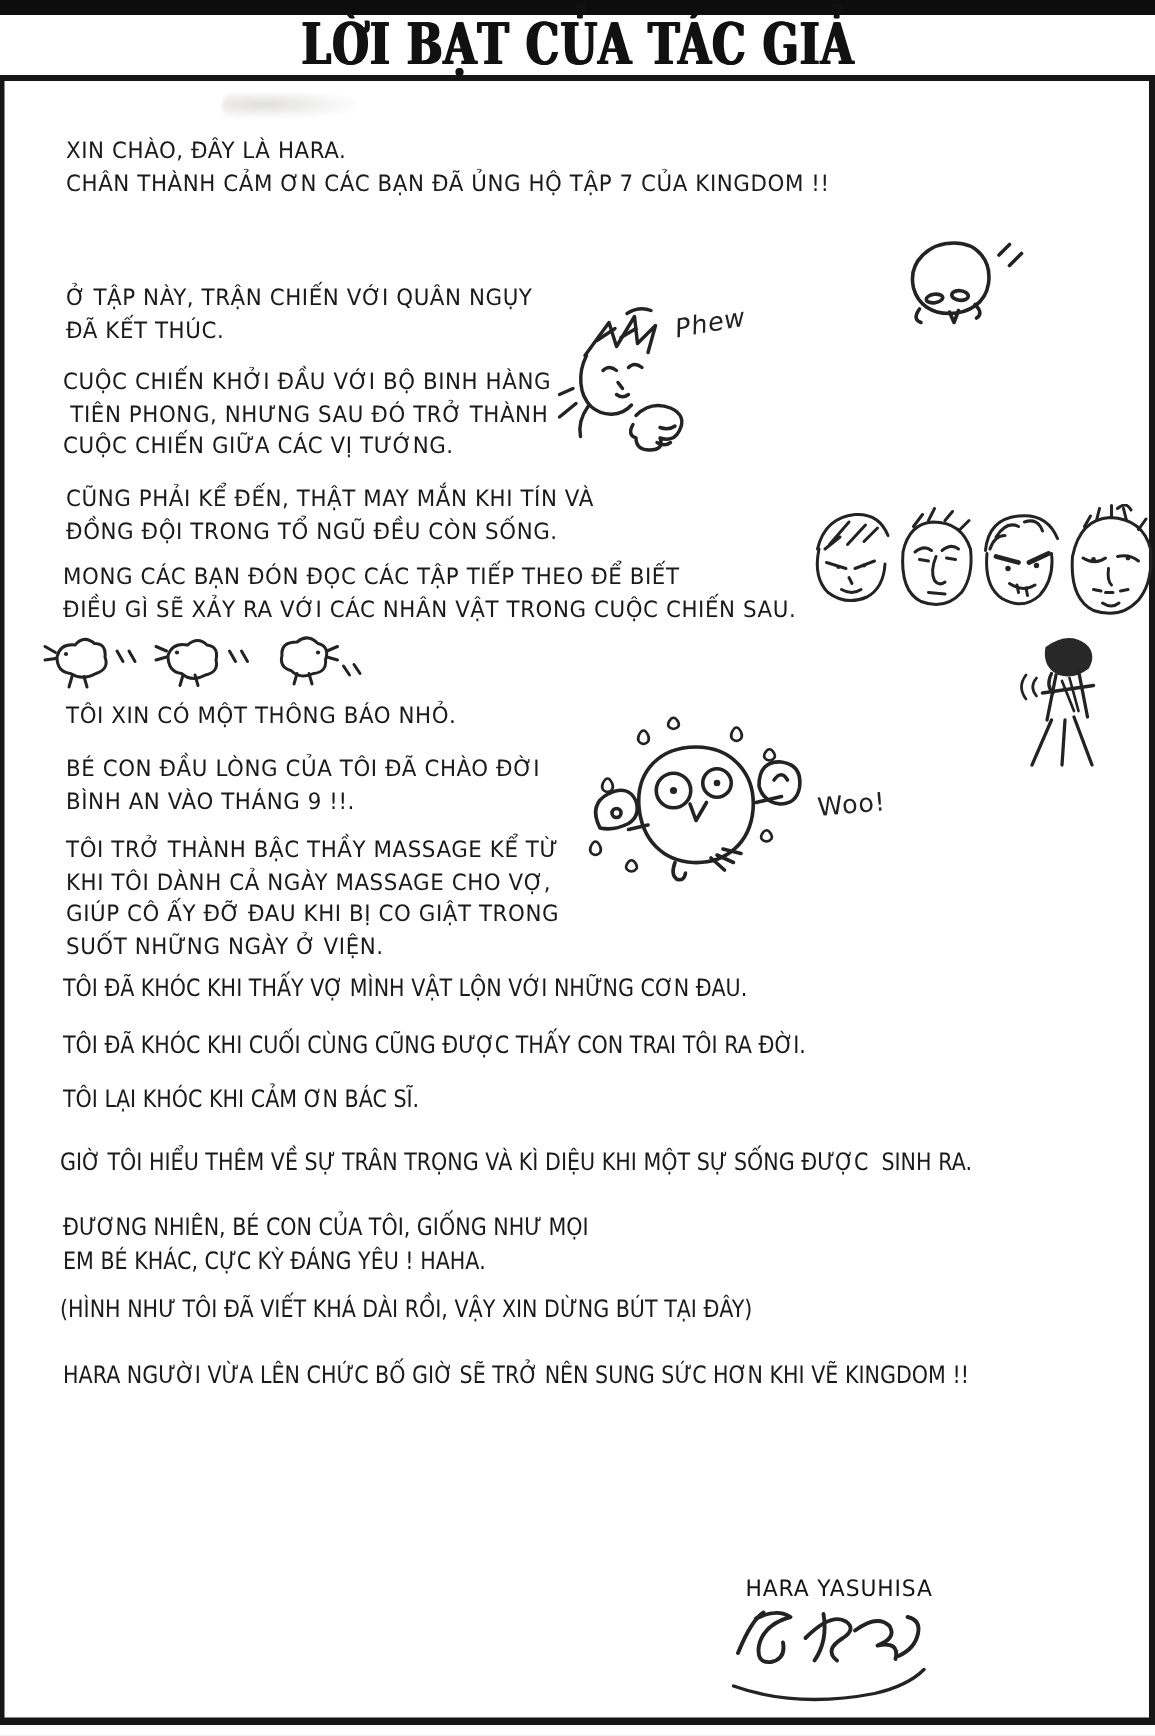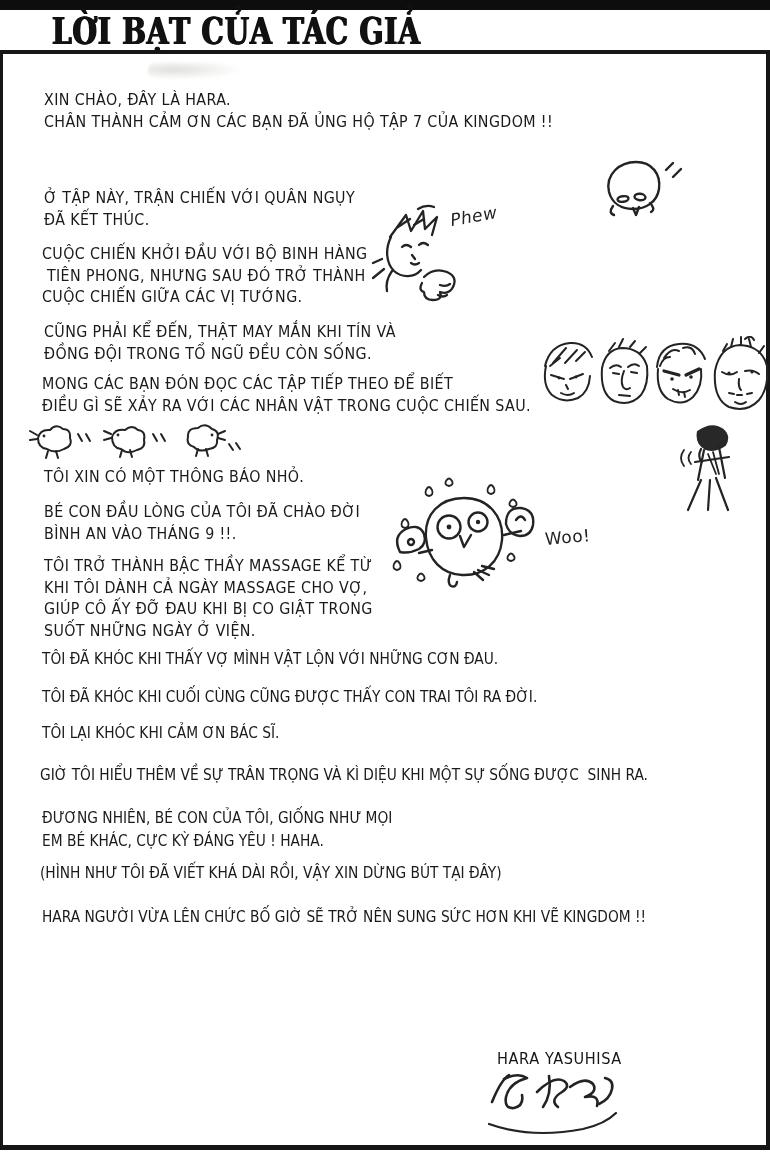--- a/index.html
+++ b/index.html
@@ -3,21 +3,21 @@
 <meta charset="utf-8">
 <style>
   html,body{margin:0;padding:0;background:#e8e8e8;}
   .page{
     position:relative;width:770px;height:1157px;background:#ffffff;
     font-family:"DejaVu Sans",sans-serif;color:#1a1a1a;overflow:hidden;
     margin:0 auto;
   }
   
   .top-bar{position:absolute;left:0;top:0;width:770px;height:10px;background:#0d0d0d;}
-  .title-band{position:absolute;left:0;top:9px;width:770px;height:42px;display:flex;align-items:center;}
+  .title-band{position:absolute;left:0;top:9px;width:770px;height:42px;display:flex;align-items:center;justify-content:center;}
   .title{
     font-family:"DejaVu Serif",serif;font-weight:bold;font-size:36px;color:#111;
     transform:scale(0.78,1.06);transform-origin:center center;white-space:pre;
     text-shadow:0.9px 0 0 #111,-0.9px 0 0 #111;letter-spacing:1px;
   }
   
   .frame{
     position:absolute;left:0;top:50px;width:770px;height:1100px;box-sizing:border-box;
     border-top:4px solid #161616;border-bottom:5px solid #161616;
     border-left:3px solid #161616;border-right:4px solid #161616;

